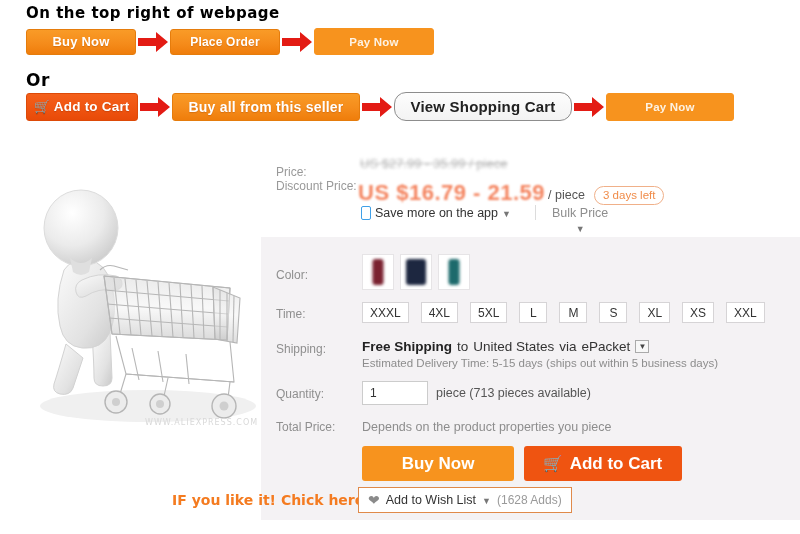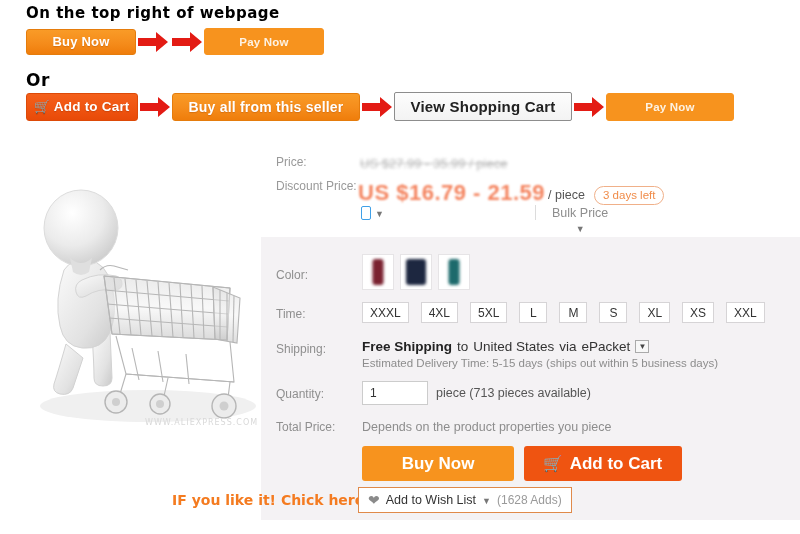--- a/index.html
+++ b/index.html
@@ -64,21 +64,21 @@
   .flowbtn.or-red {
     background: linear-gradient(to bottom, #f4601b 0%, #ef5411 55%, #e84a08 100%);
     border: 1px solid #dd4a08;
     text-shadow: 0 1px 1px rgba(150,50,0,.4);
   }
   .flowbtn.gray {
     background: linear-gradient(to bottom, #fdfdfd 0%, #f3f3f3 100%);
     border: 1px solid #8d8d8d;
     color: #222222;
     text-shadow: none;
-    border-radius: 2px;
+    border-radius: 12px;
   }
 
   #btn-buy-now-1      { width: 110px; height: 26px; font-size: 13px; }
   #btn-place-order    { width: 110px; height: 26px; font-size: 12px; }
   #btn-pay-now-1      { width: 120px; height: 27px; font-size: 11.5px; }
 
   #btn-add-cart-top   { width: 112px; height: 28px; font-size: 13.5px; }
   #btn-buy-all        { width: 188px; height: 28px; font-size: 14px; }
   #btn-view-cart      { width: 178px; height: 29px; font-size: 15px; }
   #btn-pay-now-2      { width: 128px; height: 28px; font-size: 11.5px; }
@@ -119,21 +119,21 @@
     white-space: nowrap;
     font-family: "DejaVu Sans", sans-serif;
   }
 
   
   .label {
     color: #999999;
     font-size: 12px;
     white-space: nowrap;
   }
-  #lbl-price      { position:absolute; left:276px; top:155px;text-align:center; }
+  #lbl-price      { position:absolute; left:276px; top:165px;text-align:center; }
   #lbl-discount   { position:absolute; left:276px; top:180px; width:48px; line-height:13px;}
 
   #old-price {
     position: absolute;
     left: 360px;
     top: 156px;
     font-size: 13px;
     color: #b8b8b8;
     text-decoration: line-through;
     filter: blur(1.4px);
@@ -427,20 +427,21 @@
 
 <div class="flowrow" id="flow-row-1">
   <div class="flowbtn or-amber" id="btn-buy-now-1">Buy Now</div>
 
   <span class="arrow">
     <svg width="34" height="26" viewBox="0 0 34 26">
       <path d="M2 9 H20 V3 L32 13 L20 23 V17 H2 Z" fill="#e31b14"></path>
     </svg>
   </span>
 
+  <div class="flowbtn or-amber" id="btn-place-order">Place Order</div>
 
   <span class="arrow">
     <svg width="34" height="26" viewBox="0 0 34 26">
       <path d="M2 9 H20 V3 L32 13 L20 23 V17 H2 Z" fill="#e31b14"></path>
     </svg>
   </span>
 
   <div class="flowbtn or-flat" id="btn-pay-now-1">Pay Now</div>
 </div>
 
@@ -563,20 +564,21 @@
 <div class="label" id="lbl-price">Price:</div>
 <div id="old-price">US $27.99 - 35.99 / piece</div>
 
 <div class="label" id="lbl-discount">Discount Price:</div>
 <div id="new-price">US $16.79 - 21.59</div>
 <div id="per-piece">/ piece</div>
 <div id="days-left">3 days left</div>
 
 <div id="app-save">
   <span class="phone-ico"></span>
+  <span>Save more on the app</span>
   <span class="caret">▼</span>
 </div>
 <div id="divider-v"></div>
 <div id="bulk-price">
   <span>Bulk Price</span>
   <span class="caret">▼</span>
 </div>
 
 <div id="options-panel"></div>
 

